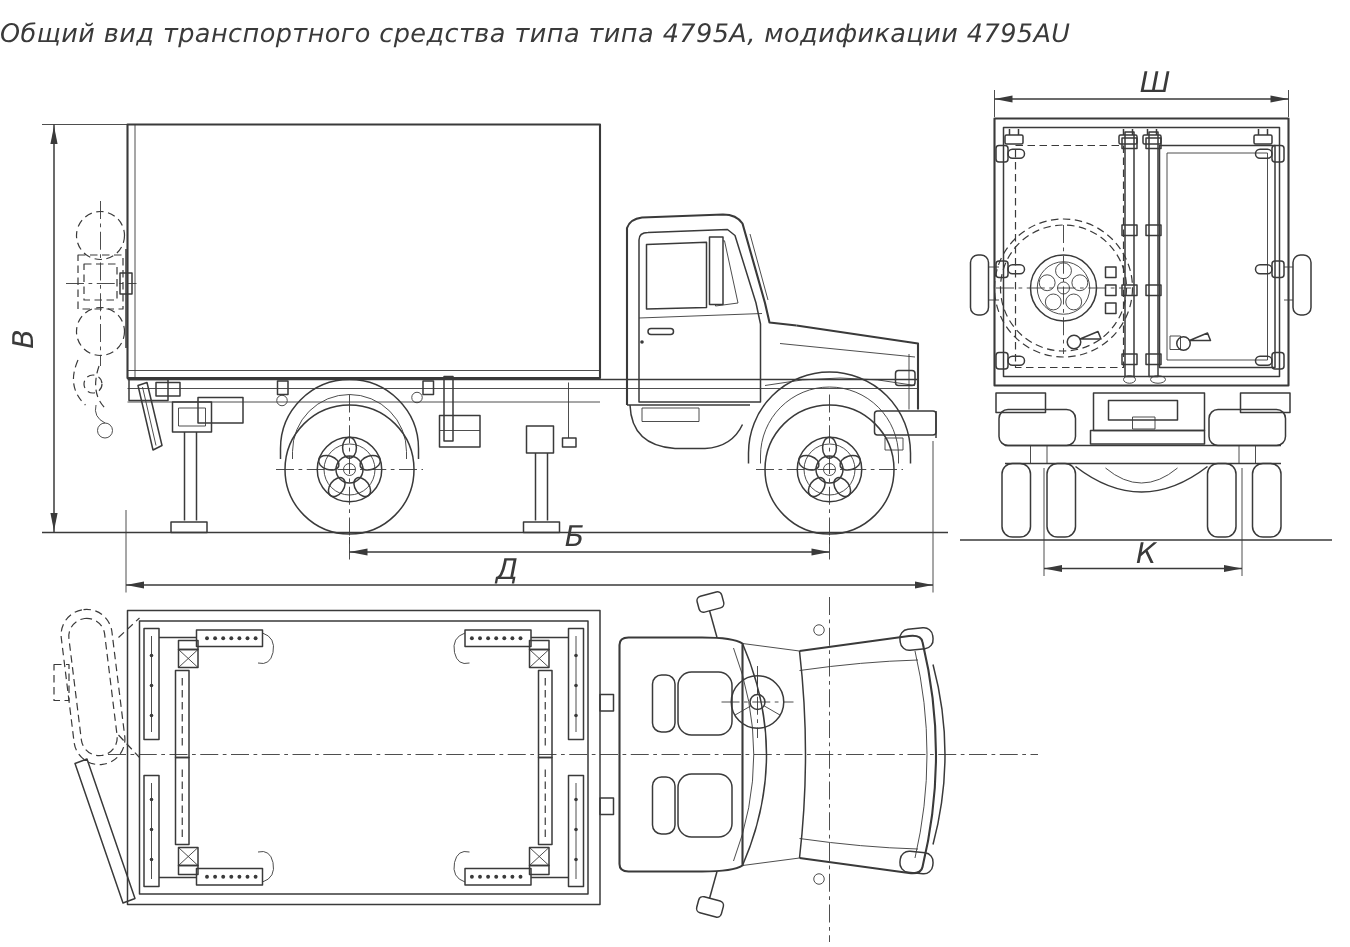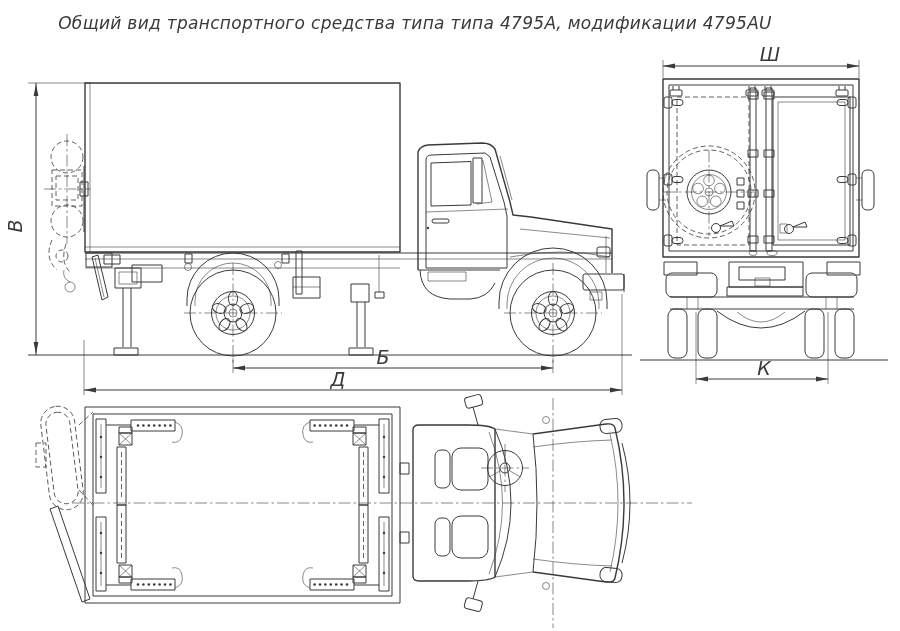--- a/index.html
+++ b/index.html
@@ -1,17 +1,17 @@
 <!DOCTYPE html>
 <html style="--line: #3a3a3a;"><head>
 <meta charset="utf-8">
 <style>
   html,body{margin:0;padding:0;background:#fff;}
   body{width:900px;height:631px;position:relative;overflow:hidden;font-family:"DejaVu Sans",sans-serif;}
-  .title{position:absolute;top:13px;left:0;width:830px;text-align:center;
+  .title{position:absolute;top:13px;left:0;width:830px;
          font:italic 17px "DejaVu Sans",sans-serif;color:var(--line,#3a3a3a);letter-spacing:.3px;}
   #dwg{position:absolute;top:0;left:0;}
   #dwg *{stroke:var(--line,#3a3a3a);stroke-width:1;fill:none;stroke-linejoin:round;}
   #dwg .s2{stroke-width:1.4}
   #dwg .t{stroke-width:.6}
   #dwg .dash{stroke-dasharray:5 3;stroke-width:.8}
   #dwg .dd{stroke-dasharray:12 3 2.5 3;stroke-width:.6}
   #dwg .dim{stroke-width:.8}
   #dwg .f{fill:var(--line,#3a3a3a);stroke:none}
   #dwg .w{fill:#fff}

